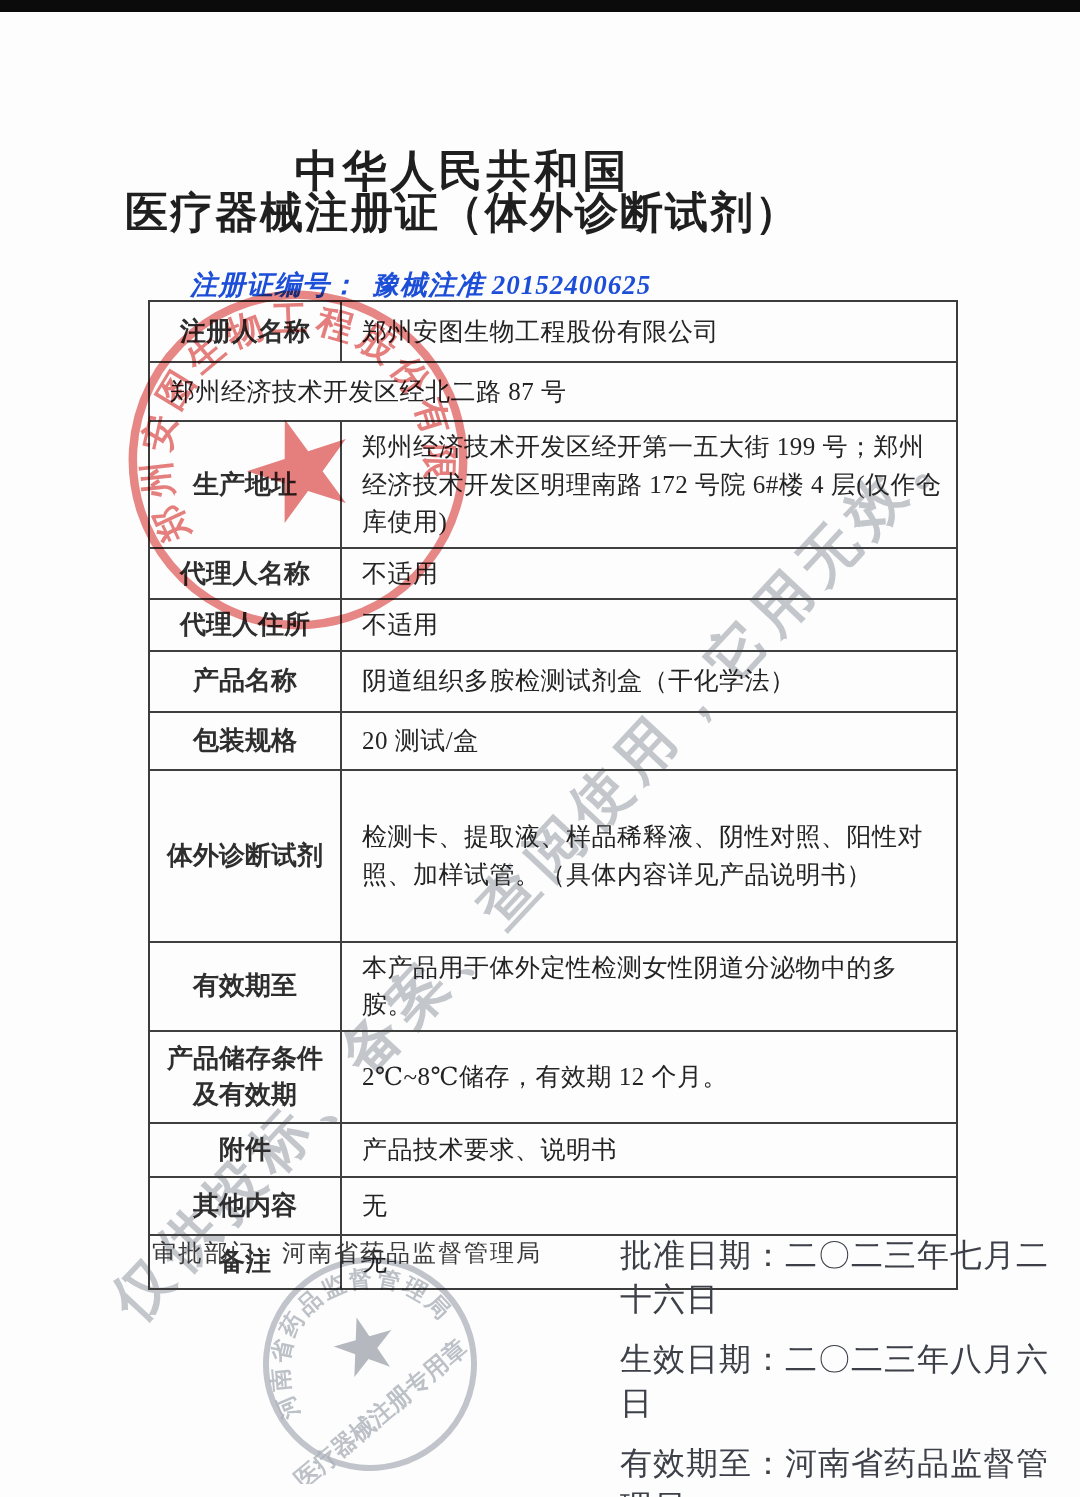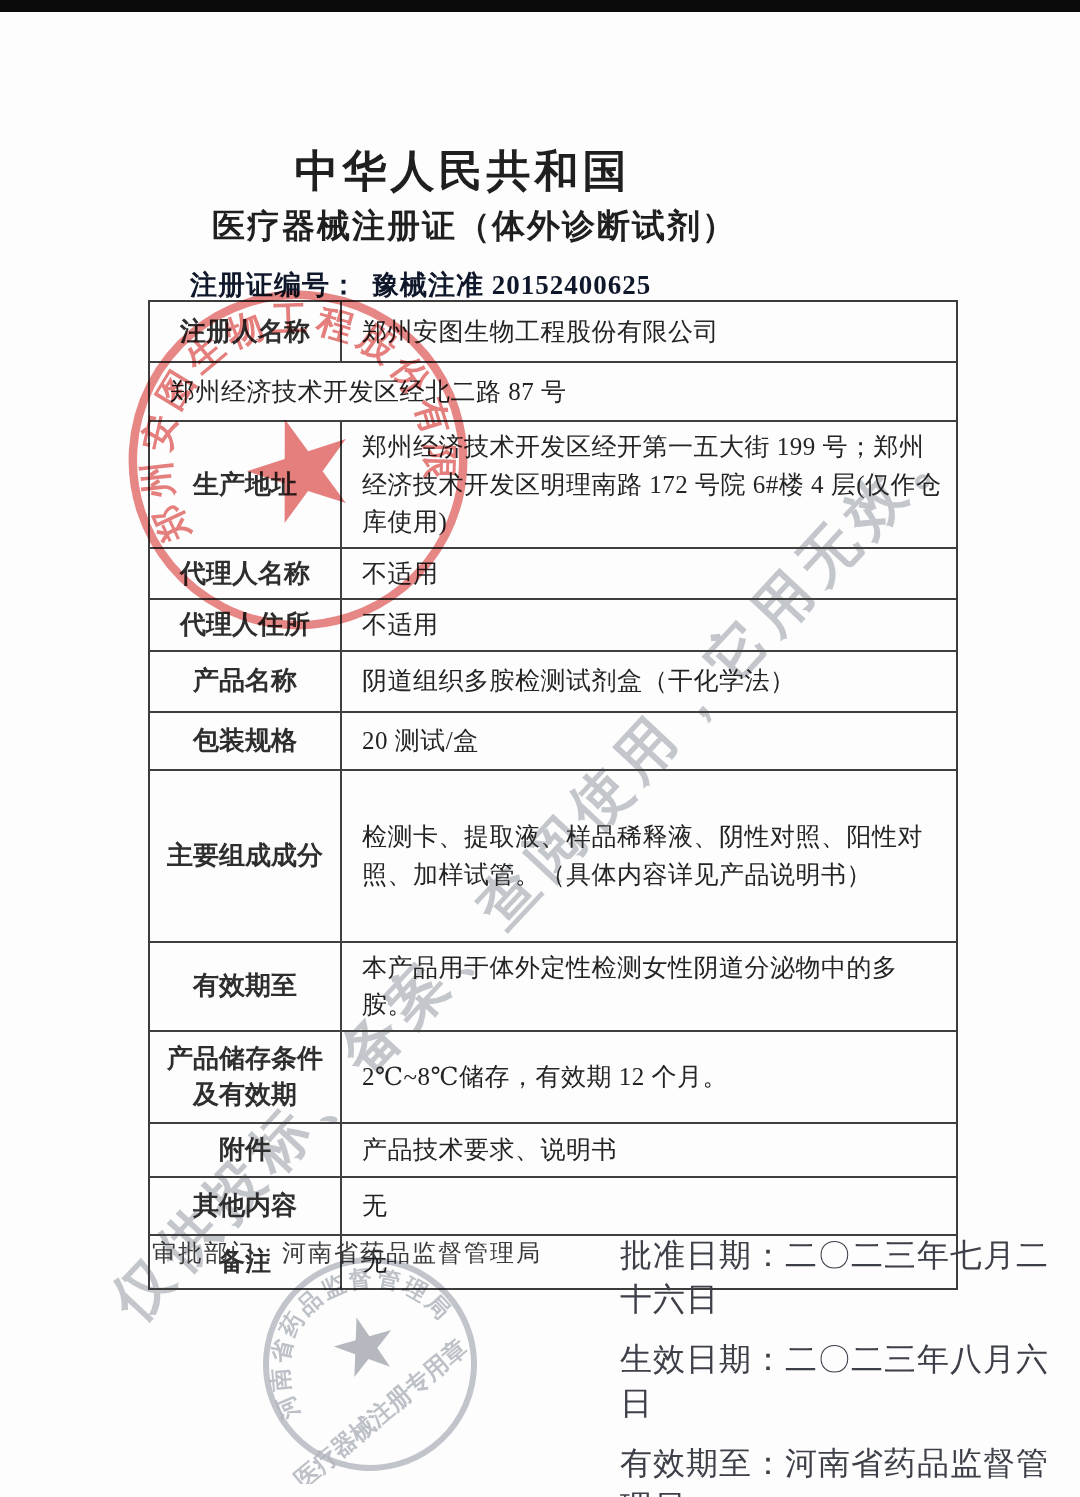--- a/index.html
+++ b/index.html
@@ -7,23 +7,23 @@
     width:1080px;height:1497px;position:relative;overflow:hidden;
     background:#fdfdfd;
     font-family:"Liberation Serif","DejaVu Serif",serif;
     color:#262626;
   }
   .top-bar{position:absolute;left:0;top:0;width:1080px;height:12px;background:#0b0b0b;}
   .doc{position:absolute;left:0;top:12px;width:1080px;height:1485px;}
 
   .title{width:925px;text-align:center;font-weight:bold;color:#1f1f1f;}
   .title.l1{position:absolute;top:130px;font-size:44px;letter-spacing:4px;}
-  .title.l2{position:absolute;top:192px;font-size:33px;letter-spacing:2px;padding-left:12px;}
+  .title.l2{position:absolute;top:172px;font-size:43px;letter-spacing:2px;}
 
-  .regline{position:absolute;left:190px;top:255px;font-size:27px;font-weight:bold;color:#0f172a;letter-spacing:1px;}
+  .regline{position:absolute;left:190px;top:255px;font-size:27px;font-weight:bold;color:#1d4ed8;letter-spacing:1px;font-style:italic;}
   .regline .val{font-weight:bold;margin-left:14px;}
 
   .cert-table{
     position:absolute;left:148px;top:288px;width:810px;
     border:2px solid #3c3c3c;box-sizing:border-box;
     display:flex;flex-direction:column;
     background:transparent;
   }
   .row{display:flex;border-bottom:2px solid #3f3f3f;}
   .row:last-child{border-bottom:none;border-radius:17px;}
@@ -99,21 +99,21 @@
     </div>
     <div class="row h63">
       <div class="cell-label">产品名称</div>
       <div class="cell-value">阴道组织多胺检测试剂盒（干化学法）</div>
     </div>
     <div class="row h60">
       <div class="cell-label">包装规格</div>
       <div class="cell-value">20 测试/盒</div>
     </div>
     <div class="row h174">
-      <div class="cell-label">主要组成成分</div>
+      <div class="cell-label">体外诊断试剂</div>
       <div class="cell-value">检测卡、提取液、样品稀释液、阴性对照、阳性对照、加样试管。（具体内容详见产品说明书）</div>
     </div>
     <div class="row h56">
       <div class="cell-label">有效期至</div>
       <div class="cell-value">本产品用于体外定性检测女性阴道分泌物中的多胺。</div>
     </div>
     <div class="row h94">
       <div class="cell-label">产品储存条件 及有效期</div>
       <div class="cell-value">2℃~8℃储存，有效期 12 个月。</div>
     </div>

